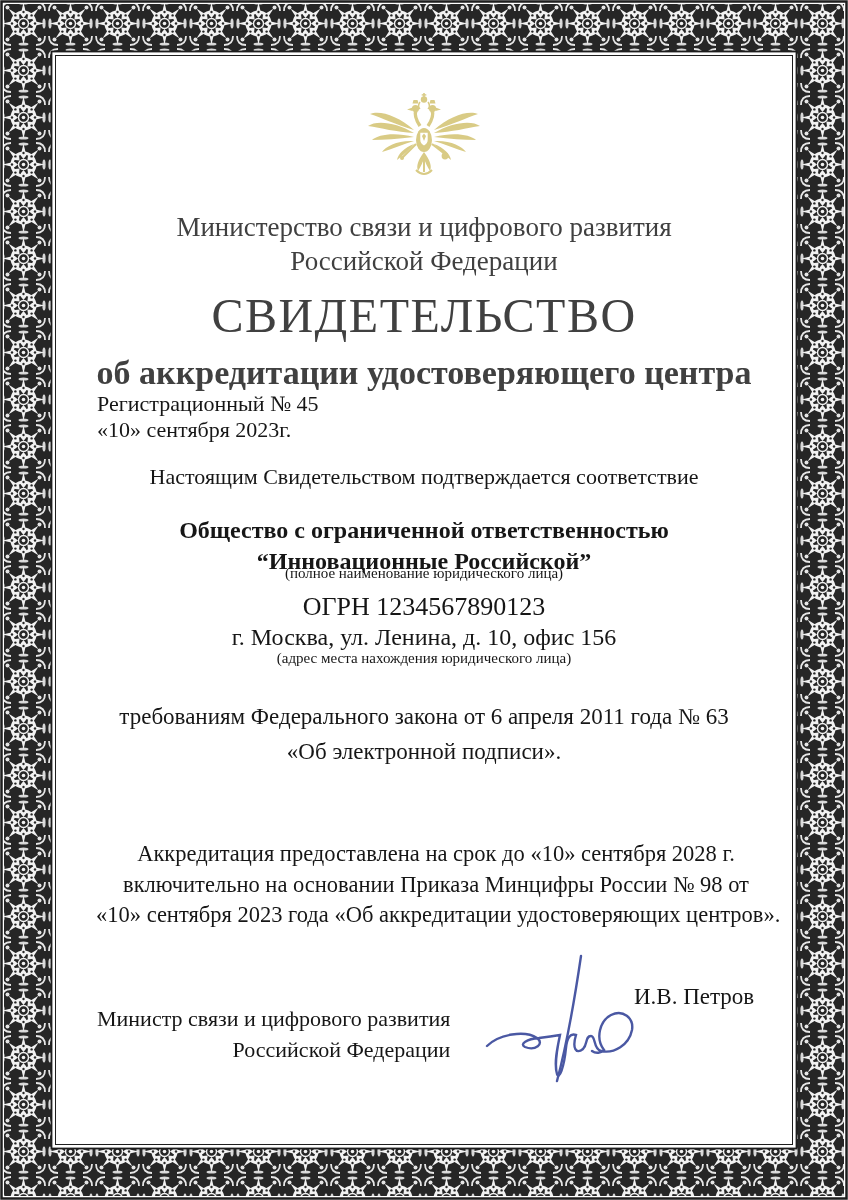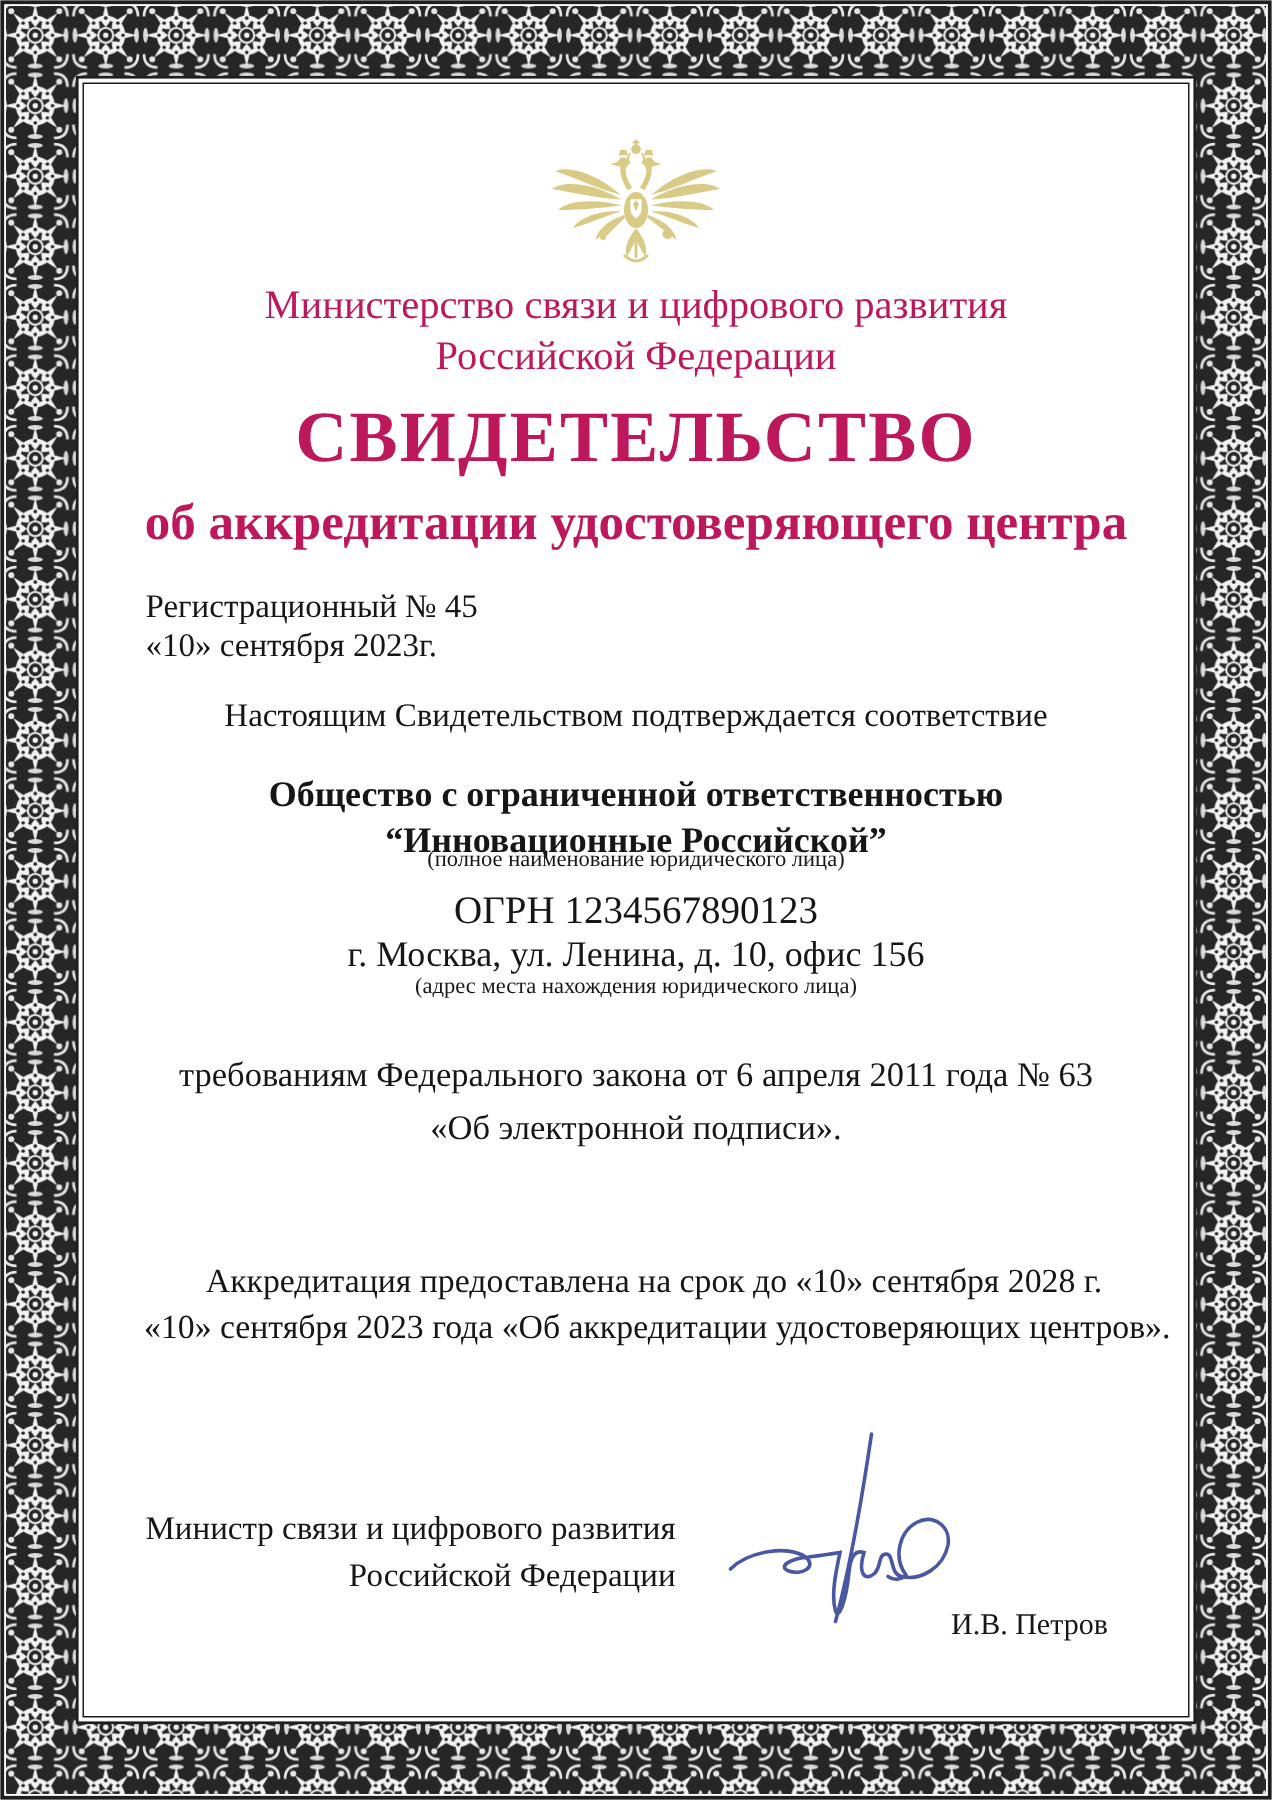--- a/index.html
+++ b/index.html
@@ -7,37 +7,37 @@
     position:relative;
     width:848px;height:1200px;
     background:#ffffff;
     font-family:"Liberation Serif","DejaVu Serif",serif;
     overflow:hidden;
     margin:0 auto;
   }
   .border-svg{position:absolute;left:0;top:0;}
   .abs{position:absolute;}
   .center-block{left:57px;width:734px;text-align:center;}
-  .navy{color:#be185d;}
+  .navy{color:#404040;margin-top:24px;}
   .ink{color:#161616;flex-direction:column;}
   .ministry{top:186px;font-size:27px;line-height:34px;}
-  .doc-title{top:266px;font-size:48px;line-height:52px;letter-spacing:1.5px;font-weight:700;}
+  .doc-title{top:266px;font-size:48px;line-height:52px;letter-spacing:1.5px;font-weight:400;}
   .doc-subtitle{top:330px;font-size:34px;font-weight:bold;}
   .reg-row{top:391px;left:97px;width:656px;display:flex;justify-content:space-between;font-size:22px;}
   .confirmation{top:464px;font-size:22px;}
   .company{top:515px;font-size:24px;line-height:31px;font-weight:bold;}
   .company-caption{top:565px;font-size:15px;}
   .ogrn{top:592px;font-size:26px;}
   .address{top:624px;font-size:24px;}
   .address-caption{top:650px;font-size:15px;}
   .law{top:699px;font-size:23px;line-height:35px;}
   .paragraph{top:839px;left:96px;width:680px;text-align:center;font-size:22.5px;line-height:30.5px;}
   .minister{top:1003px;left:97px;text-align:right;font-size:22px;line-height:31px;}
   .signature-svg{left:483px;top:950px;}
-  .signer-name{left:634px;top:1072px;font-size:20px;}
+  .signer-name{left:634px;top:984px;font-size:23px;}
   .emblem-svg{left:366px;top:92px;}
   .nowrap{white-space:nowrap;}
 </style>
 </head>
 <body>
 
 <div class="page">
 
   <svg class="border-svg" width="848" height="1200" viewBox="0 0 848 1200">
     <defs>
@@ -170,20 +170,21 @@
   <div class="abs center-block address ink">г. Москва, ул. Ленина, д. 10, офис 156</div>
   <div class="abs center-block address-caption ink">(адрес места нахождения юридического лица)</div>
 
   <div class="abs center-block law ink">
     <div class="nowrap">требованиям Федерального закона от 6 апреля 2011 года № 63</div>
     <div class="nowrap">«Об электронной подписи».</div>
   </div>
 
   <div class="abs paragraph ink">
     <div class="nowrap">Аккредитация предоставлена на срок до «10» сентября 2028 г.</div>
+    <div class="nowrap">включительно на основании Приказа Минцифры России № 98 от</div>
     <div class="nowrap">«10» сентября 2023 года «Об аккредитации удостоверяющих центров».</div>
   </div>
 
   <div class="abs minister ink">
     <div class="nowrap">Министр связи и цифрового развития</div>
     <div class="nowrap">Российской Федерации</div>
   </div>
 
   <svg class="abs signature-svg" width="152" height="142" viewBox="0 0 152 142">
     <g fill="none" stroke="#4a58a3" stroke-width="2.4" stroke-linecap="round">

